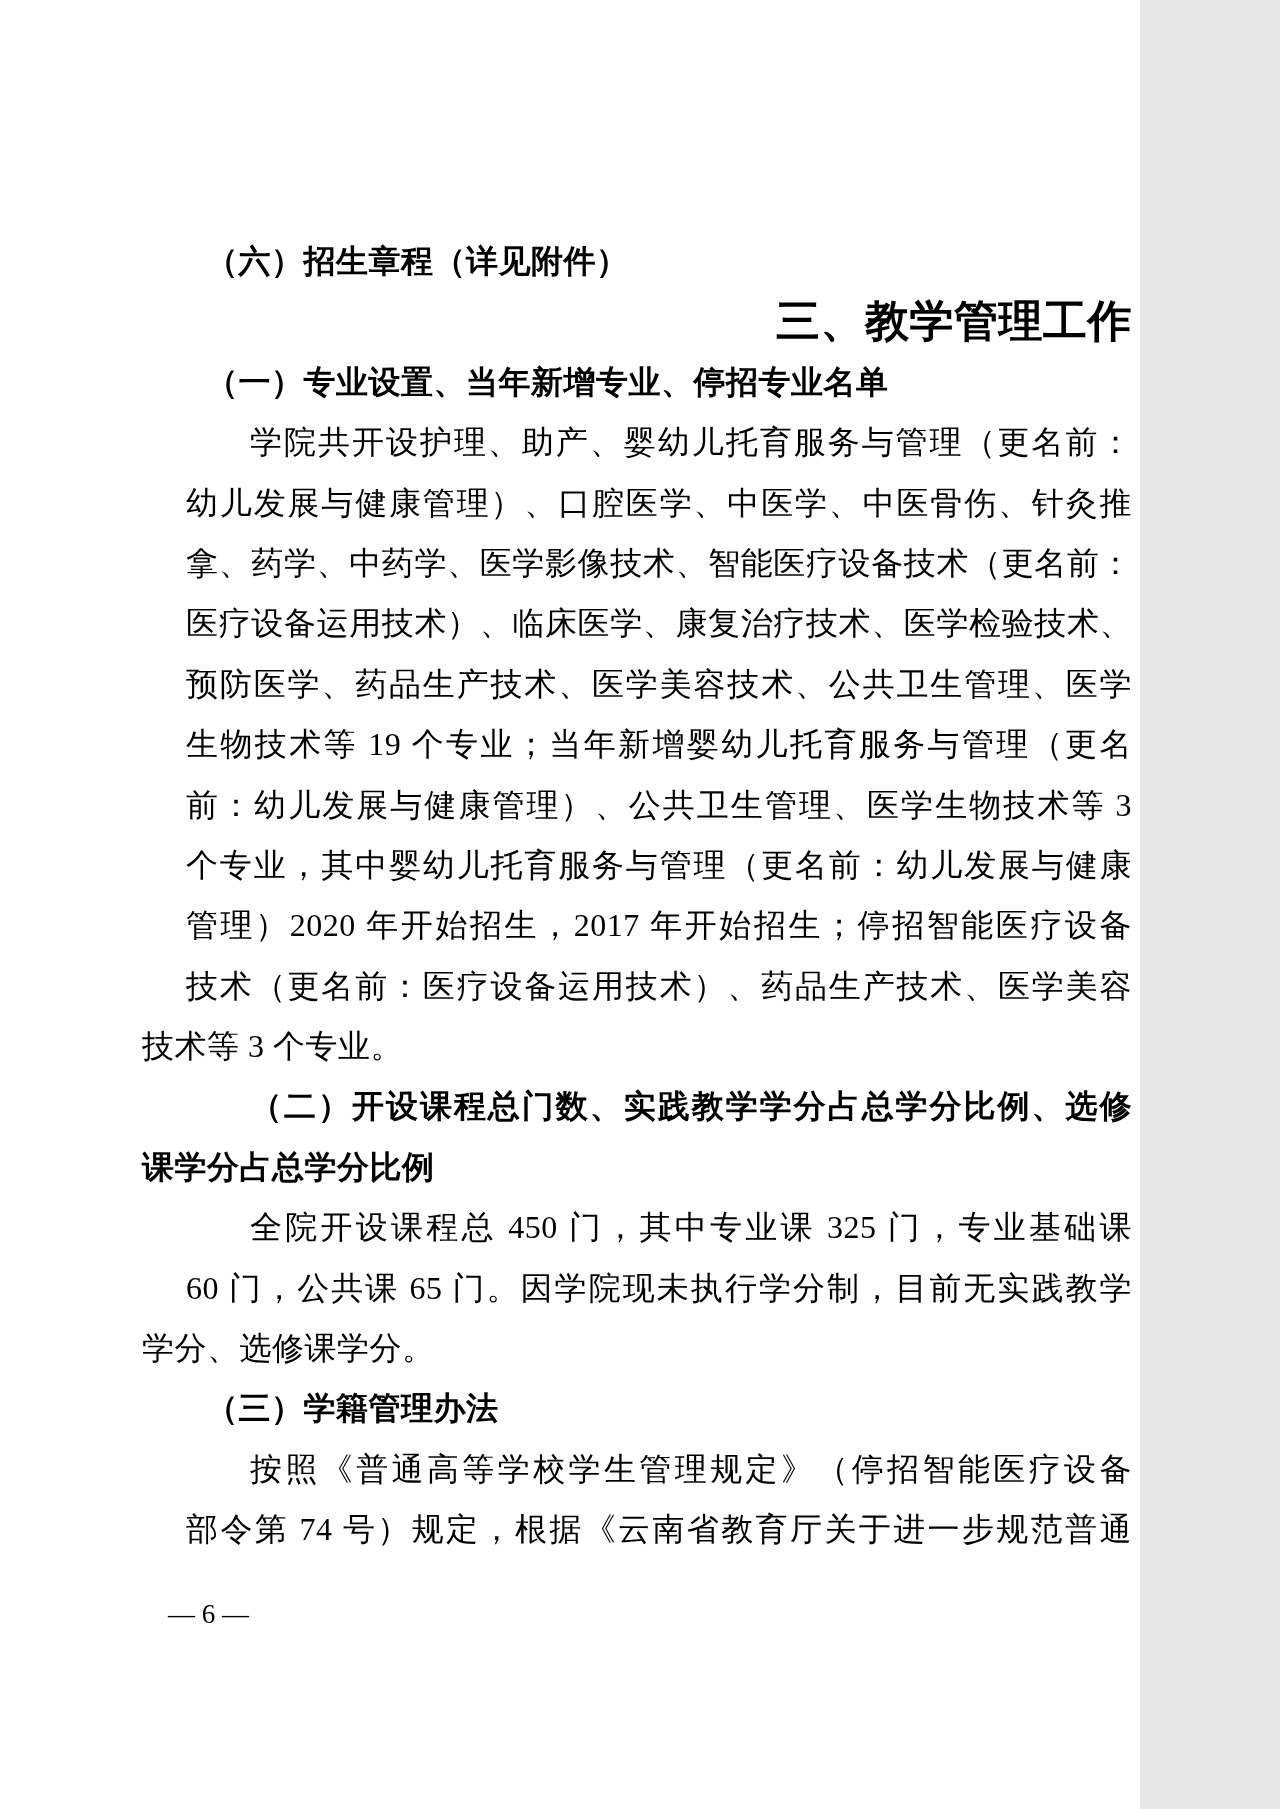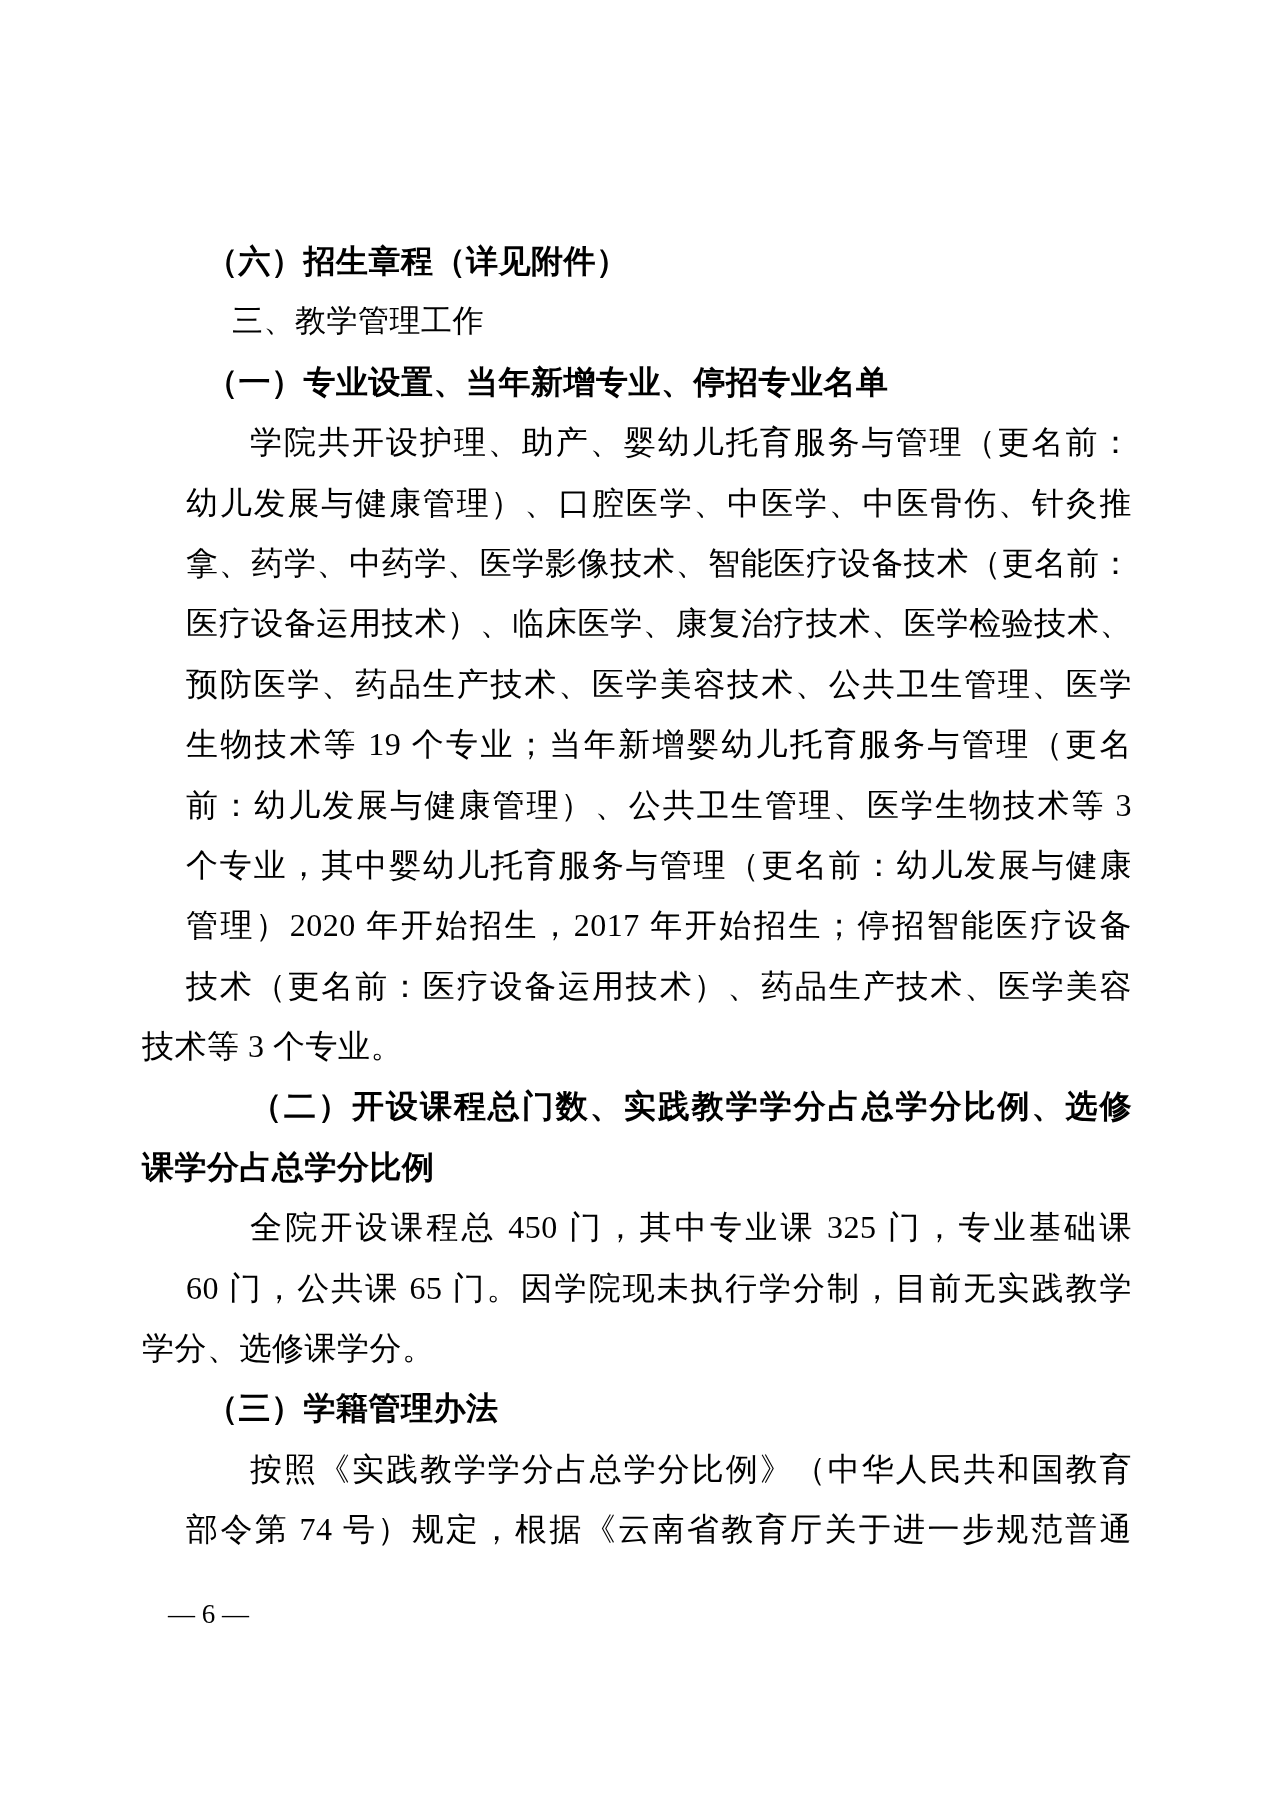--- a/index.html
+++ b/index.html
@@ -2,21 +2,21 @@
 <html><head>
 <meta charset="utf-8">
 <style>
   html, body {
     margin: 0;
     padding: 0;
     background: #e8e8e8;
   }
   .page {
     position: relative;
-    width: 1280px;
+    width: 1140px;
     height: 1809px;
     background: #ffffff;
     color: #000000;
     overflow: hidden;
     font-family: "Liberation Serif", serif;
   }
   .content {
     position: absolute;
     left: 142px;
     top: 231px;
@@ -31,23 +31,24 @@
   }
   .indent { padding-left: 64px; }
   .j {
     white-space: normal;
     text-align: justify;
     text-align-last: justify;
     margin-left: 44px;
   }
   .hei {
     font-family: "Liberation Sans", sans-serif;
-    font-weight: 400;
-    font-size: 31px;
+    font-weight: 700;
+    font-size: 44px;
     padding-left: 90px;
+    text-align: right;
   }
   .kai {
     font-weight: 600;
   }
   .footer {
     position: absolute;
     left: 168px;
     top: 1596px;
     font-size: 27px;
     line-height: 36px;
@@ -73,17 +74,17 @@
     <div class="line j">个专业，其中婴幼儿托育服务与管理（更名前：幼儿发展与健康</div>
     <div class="line j">管理）2020 年开始招生，2017 年开始招生；停招智能医疗设备</div>
     <div class="line j">技术（更名前：医疗设备运用技术）、药品生产技术、医学美容</div>
     <div class="line">技术等 3 个专业。</div>
     <div class="line kai indent j">（二）开设课程总门数、实践教学学分占总学分比例、选修</div>
     <div class="line kai">课学分占总学分比例</div>
     <div class="line indent j">全院开设课程总 450 门，其中专业课 325 门，专业基础课</div>
     <div class="line j">60 门，公共课 65 门。因学院现未执行学分制，目前无实践教学</div>
     <div class="line">学分、选修课学分。</div>
     <div class="line kai indent">（三）学籍管理办法</div>
-    <div class="line indent j">按照《实践教学学分占总学分比例》（中华人民共和国教育</div>
+    <div class="line indent j">按照《普通高等学校学生管理规定》（停招智能医疗设备</div>
     <div class="line j">部令第 74 号）规定，根据《云南省教育厅关于进一步规范普通</div>
   </div>
   <div class="footer">— 6 —</div>
 </div>
 
 </body></html>

